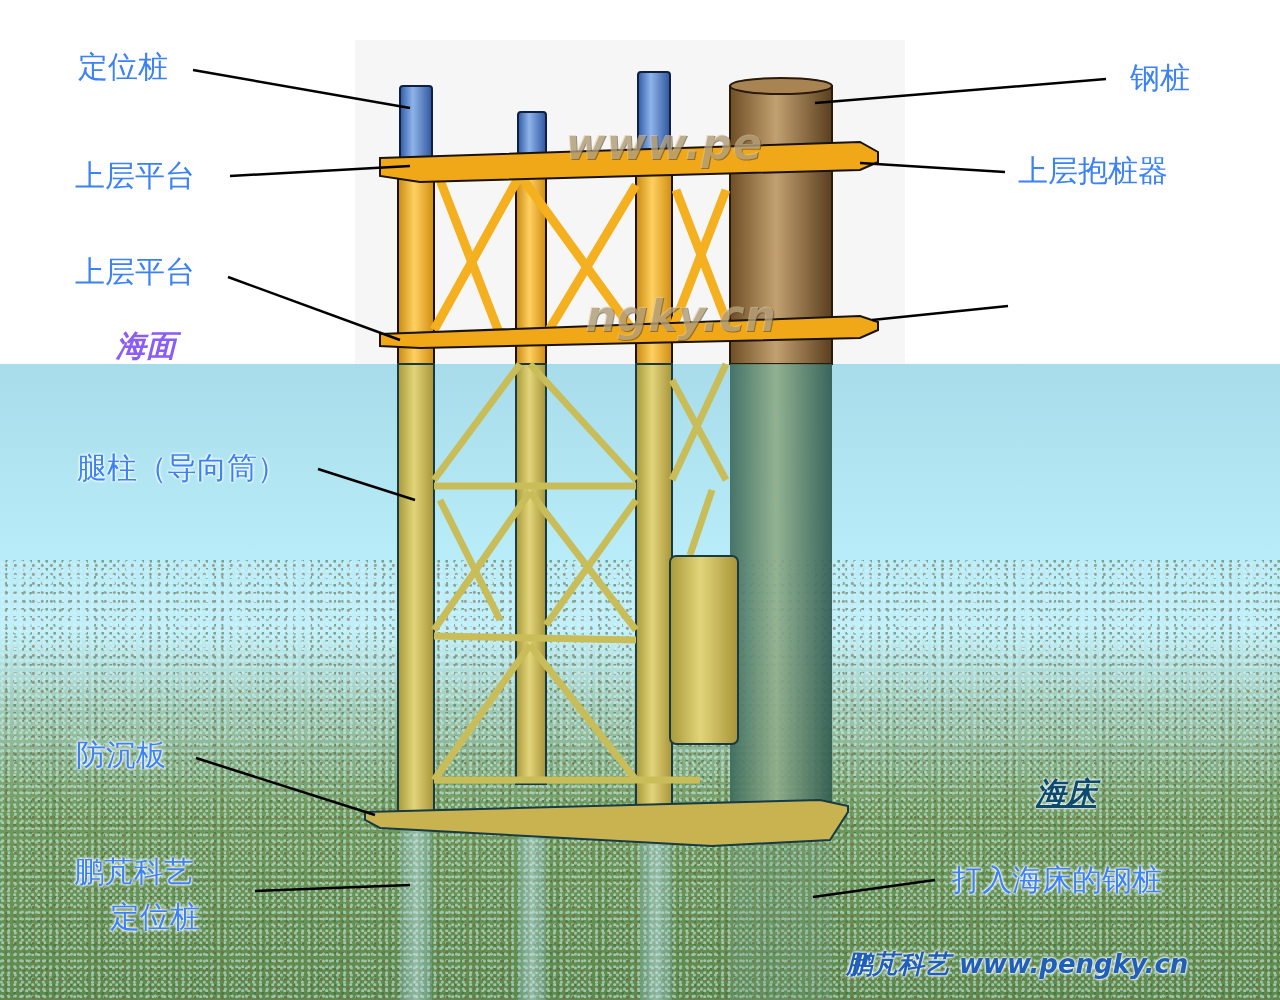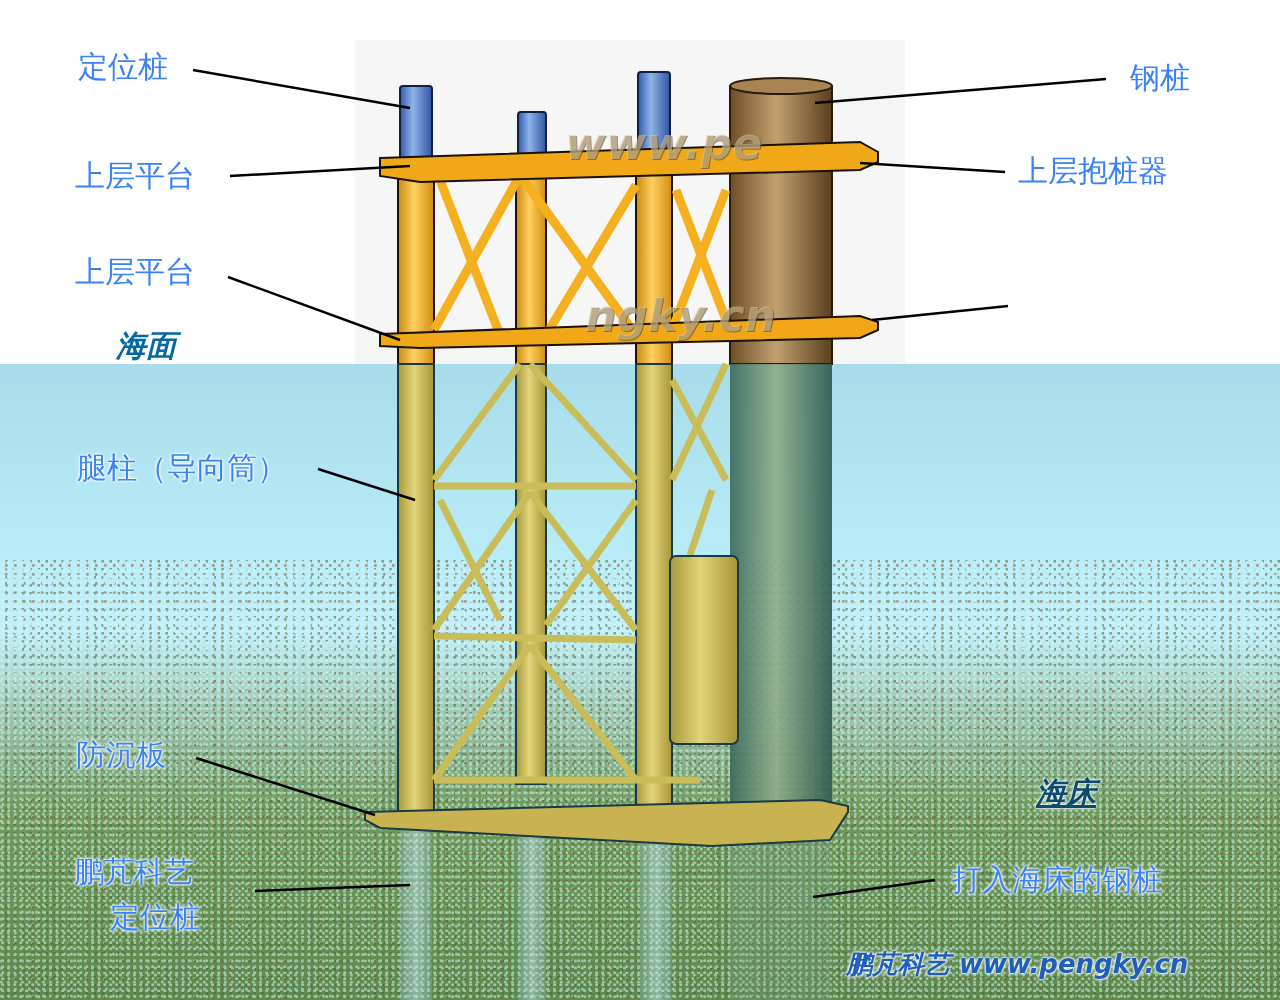--- a/index.html
+++ b/index.html
@@ -157,17 +157,17 @@
   <div class="label plain" style="left:75px;top:252px;">上层平台</div>
   <div class="label" style="left:77px;top:448px;">腿柱（导向筒）</div>
   <div class="label" style="left:76px;top:735px;">防沉板</div>
   <div class="label" style="left:74px;top:852px;">鹏芃科艺</div>
   <div class="label" style="left:110px;top:897px;">定位桩</div>
 
   <div class="label plain" style="left:1130px;top:58px;">钢桩</div>
   <div class="label plain" style="left:1018px;top:151px;">上层抱桩器</div>
   <div class="label" style="left:952px;top:860px;">打入海床的钢桩</div>
 
-  <div class="zone" style="left:116px;top:326px;color:#0369a1;">海面</div>
+  <div class="zone" style="left:116px;top:326px;color:#8b5cf6;">海面</div>
   <div class="zone" style="left:1036px;top:773px;color:#0c4a6e;text-decoration:underline;">海床</div>
 
   <div class="watermark" style="left:846px;top:947px;">鹏芃科艺 www.pengky.cn</div>
 </div>
 
 </body></html>

